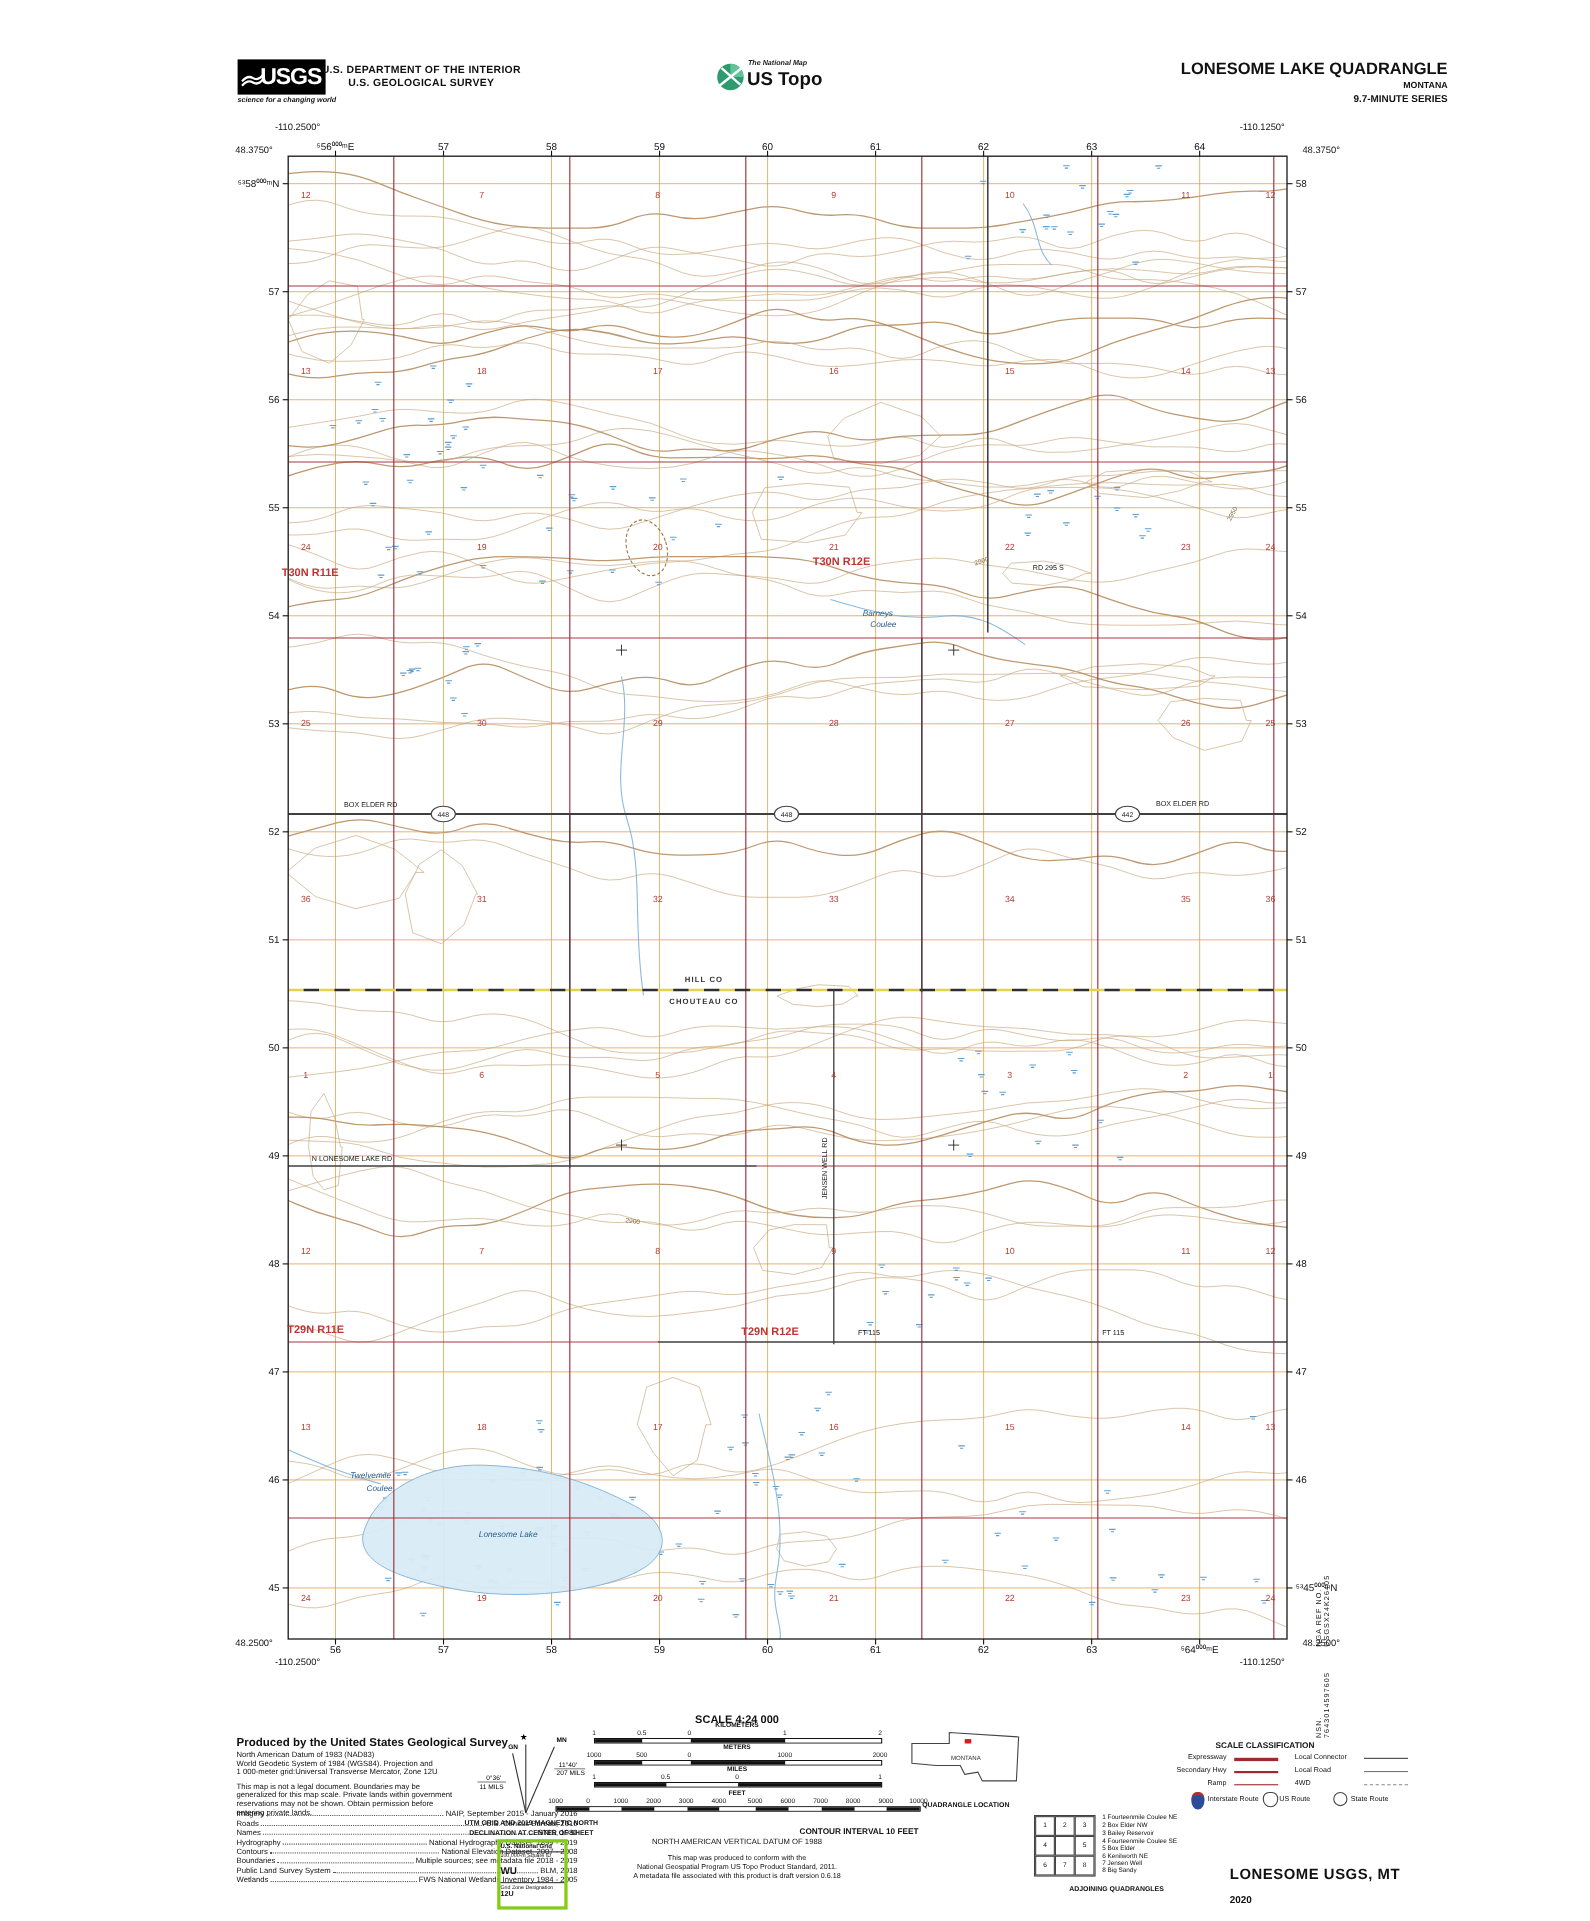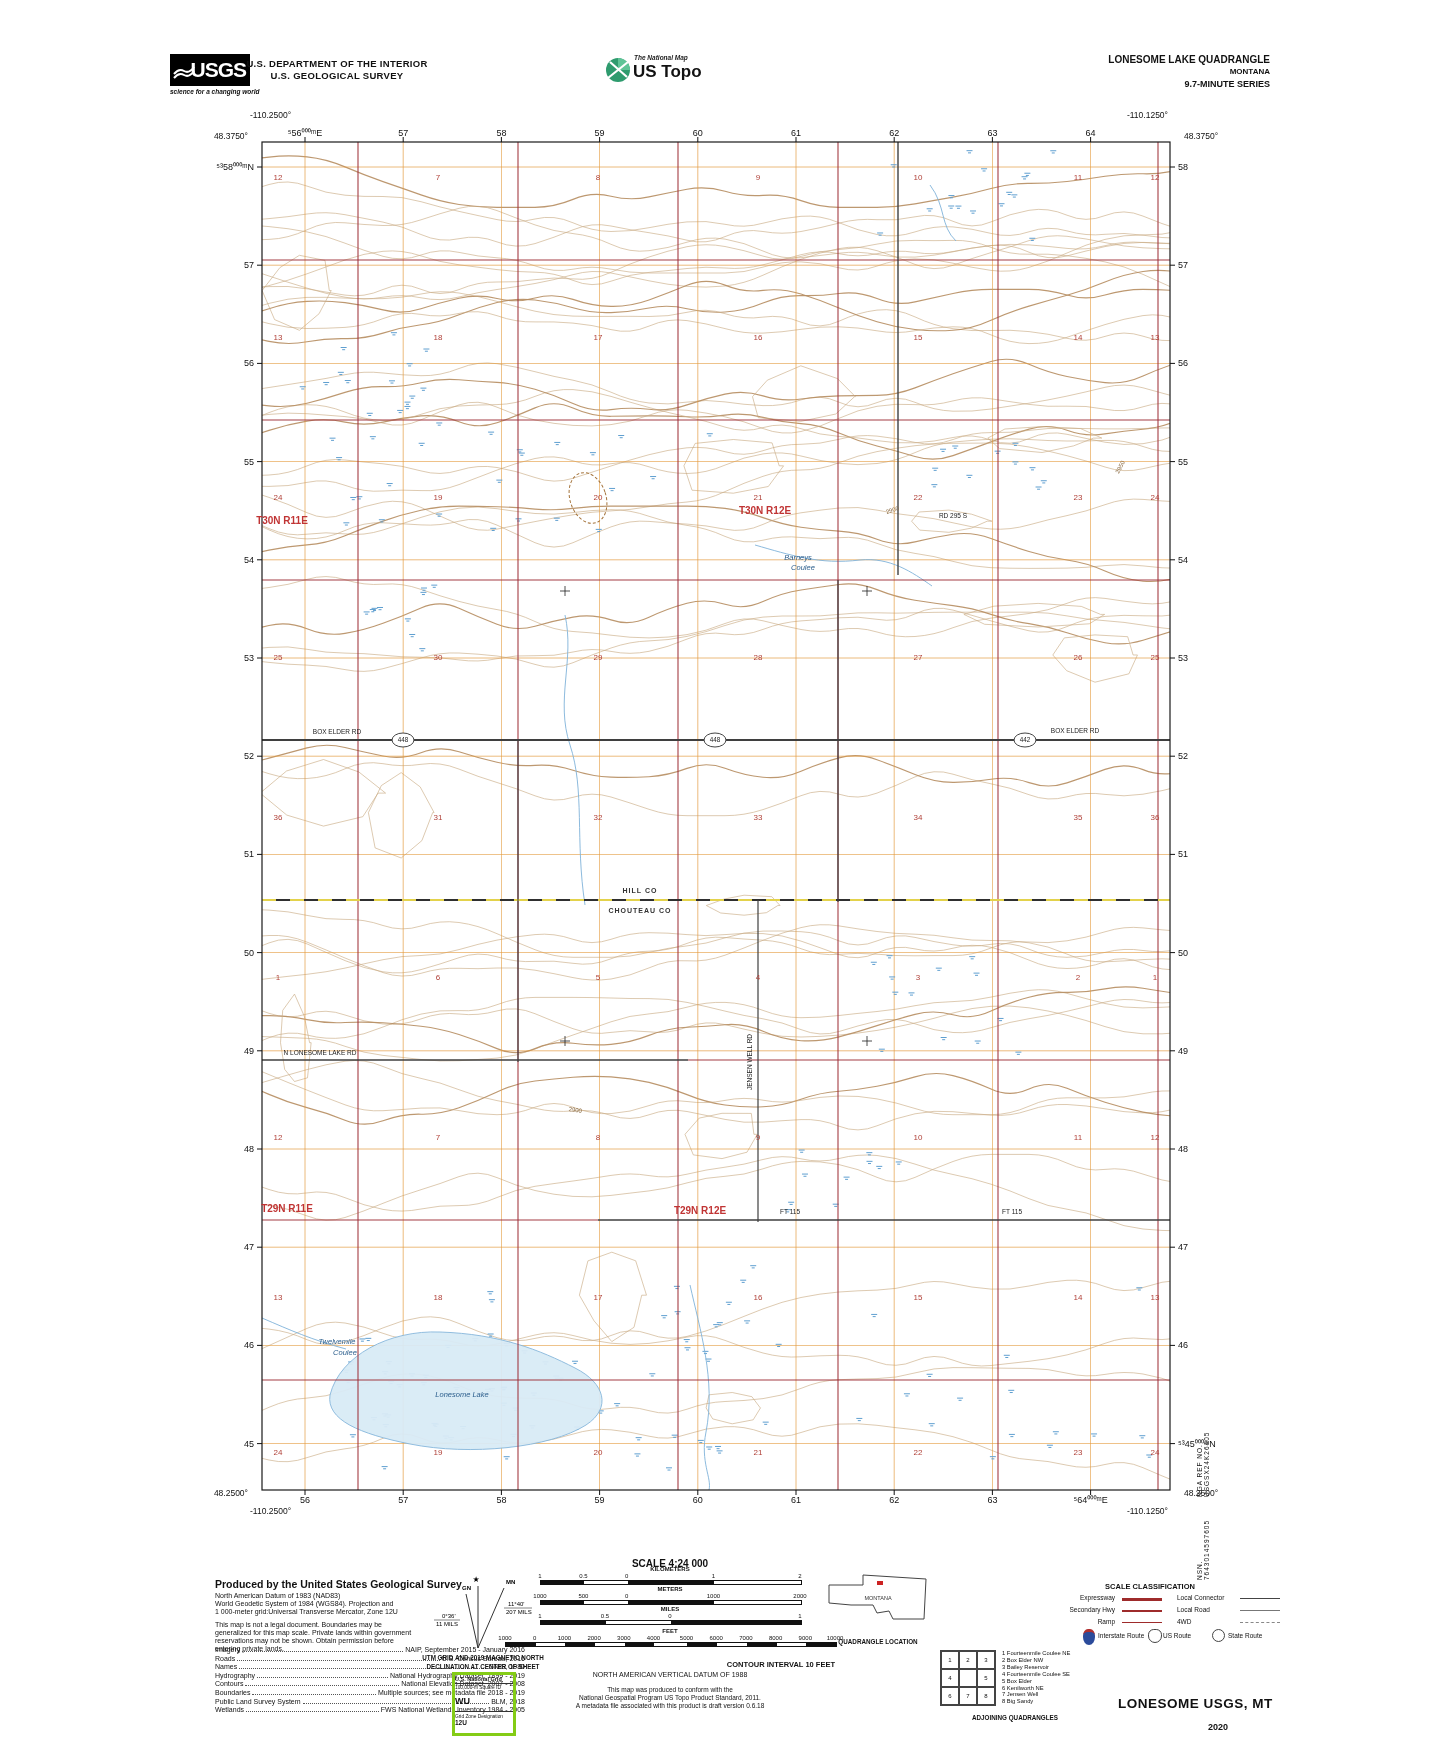--- a/index.html
+++ b/index.html
@@ -1,31 +1,31 @@
 <!DOCTYPE html>
 <html><head>
 <meta charset="utf-8">
 <style>
   html,body{margin:0;padding:0;}
   body{width:1445px;height:1746px;position:relative;background:#fff;
        font-family:"Liberation Sans",sans-serif;color:#111;overflow:hidden;}
   .abs{position:absolute;}
   #map-svg{position:absolute;left:0;top:0;z-index:1;}
-  .hdr{z-index:3;}
+  .hdr{z-index:3;margin-left:46px;}
   .usgs-box{left:170px;top:54px;width:76px;height:32px;background:#000;color:#fff;
     display:flex;align-items:center;justify-content:flex-end;padding-right:4px;
     font-weight:bold;font-size:21px;letter-spacing:-1px;}
   .usgs-wave{position:absolute;left:3px;top:7px;width:22px;height:18px;}
   .usgs-tag{left:170px;top:88px;width:150px;font-size:6.5px;font-style:italic;font-weight:bold;}
   .dept{left:237px;top:58px;width:200px;text-align:center;font-weight:bold;font-size:9.5px;line-height:12px;letter-spacing:.3px;}
   .natmap-wrap{left:600px;top:52px;width:160px;height:42px;}
   .natmap{position:absolute;left:34px;top:2px;font-size:6.5px;font-style:italic;font-weight:bold;color:#222;}
   .ustopo{position:absolute;left:33px;top:10px;font-size:17px;font-weight:bold;color:#111;}
   .quad{left:1000px;top:54px;width:270px;text-align:right;}
-  .quad .t1{font-weight:bold;font-size:10px;}
+  .quad .t1{font-weight:bold;font-size:15px;}
   .quad .t2{font-size:8px;font-weight:bold;margin-top:2px;}
   .quad .t3{font-size:9px;font-weight:bold;margin-top:3px;}
   .ftr{z-index:3;font-size:8px;}
   .produced{left:215px;top:1578px;font-weight:bold;font-size:10.5px;}
   #intro-lines{left:215px;top:1592px;width:230px;font-size:7px;line-height:8.2px;}
   #sources{left:215px;top:1646px;width:310px;font-size:7px;line-height:8.6px;}
   .src-row{display:flex;align-items:baseline;}
   .src-row .lead{flex:1;border-bottom:1px dotted #555;margin:0 2px 2px 2px;min-width:8px;}
   .decl-cap{left:408px;top:1654px;width:150px;text-align:center;font-size:6.3px;font-weight:bold;line-height:8.5px;}
   .usng-box{left:452px;top:1672px;width:58px;height:58px;border:3px solid #84cc16;text-align:left;}
@@ -53,21 +53,21 @@
   .expressway{border-top:3px solid #9e2b2b;}
   .secondary{border-top:2px solid #9e2b2b;}
   .ramp{border-top:1px solid #9e2b2b;}
   .connector{border-top:1.5px solid #444;}
   .local{border-top:1px solid #777;}
   .fourwd{border-top:1px dashed #888;}
   .shield-int{position:absolute;width:12px;height:13px;background:#2b4b9b;border-radius:45% 45% 55% 55%;border-top:3px solid #b03030;}
   .shield-us{position:absolute;width:12px;height:12px;background:#fff;border:1px solid #444;border-radius:45% 45% 55% 55%;}
   .shield-st{position:absolute;width:11px;height:11px;background:#fff;border:1px solid #444;border-radius:50%;}
   .sheet-title{left:1118px;top:1696px;width:220px;font-weight:bold;font-size:13.5px;letter-spacing:.5px;}
-  .sheet-year{left:1118px;top:1722px;width:110px;text-align:right;font-weight:bold;font-size:9px;}
+  .sheet-year{left:1118px;top:1722px;width:110px;text-align:left;font-weight:bold;font-size:9px;}
   #barcode-txt{left:1196px;top:1380px;height:200px;display:flex;gap:3px;
     writing-mode:vertical-rl;transform:rotate(180deg);font-size:6.5px;letter-spacing:1px;}
   .bar-name{position:absolute;text-align:center;font-size:6px;font-weight:bold;}
   .bar-lab{position:absolute;font-size:6px;transform:translateX(-50%);}
   .bar-strip{position:absolute;height:3px;border:1px solid #111;display:flex;}
   .bar-strip i{display:block;height:100%;}
 </style>
 </head>
 <body>
 

